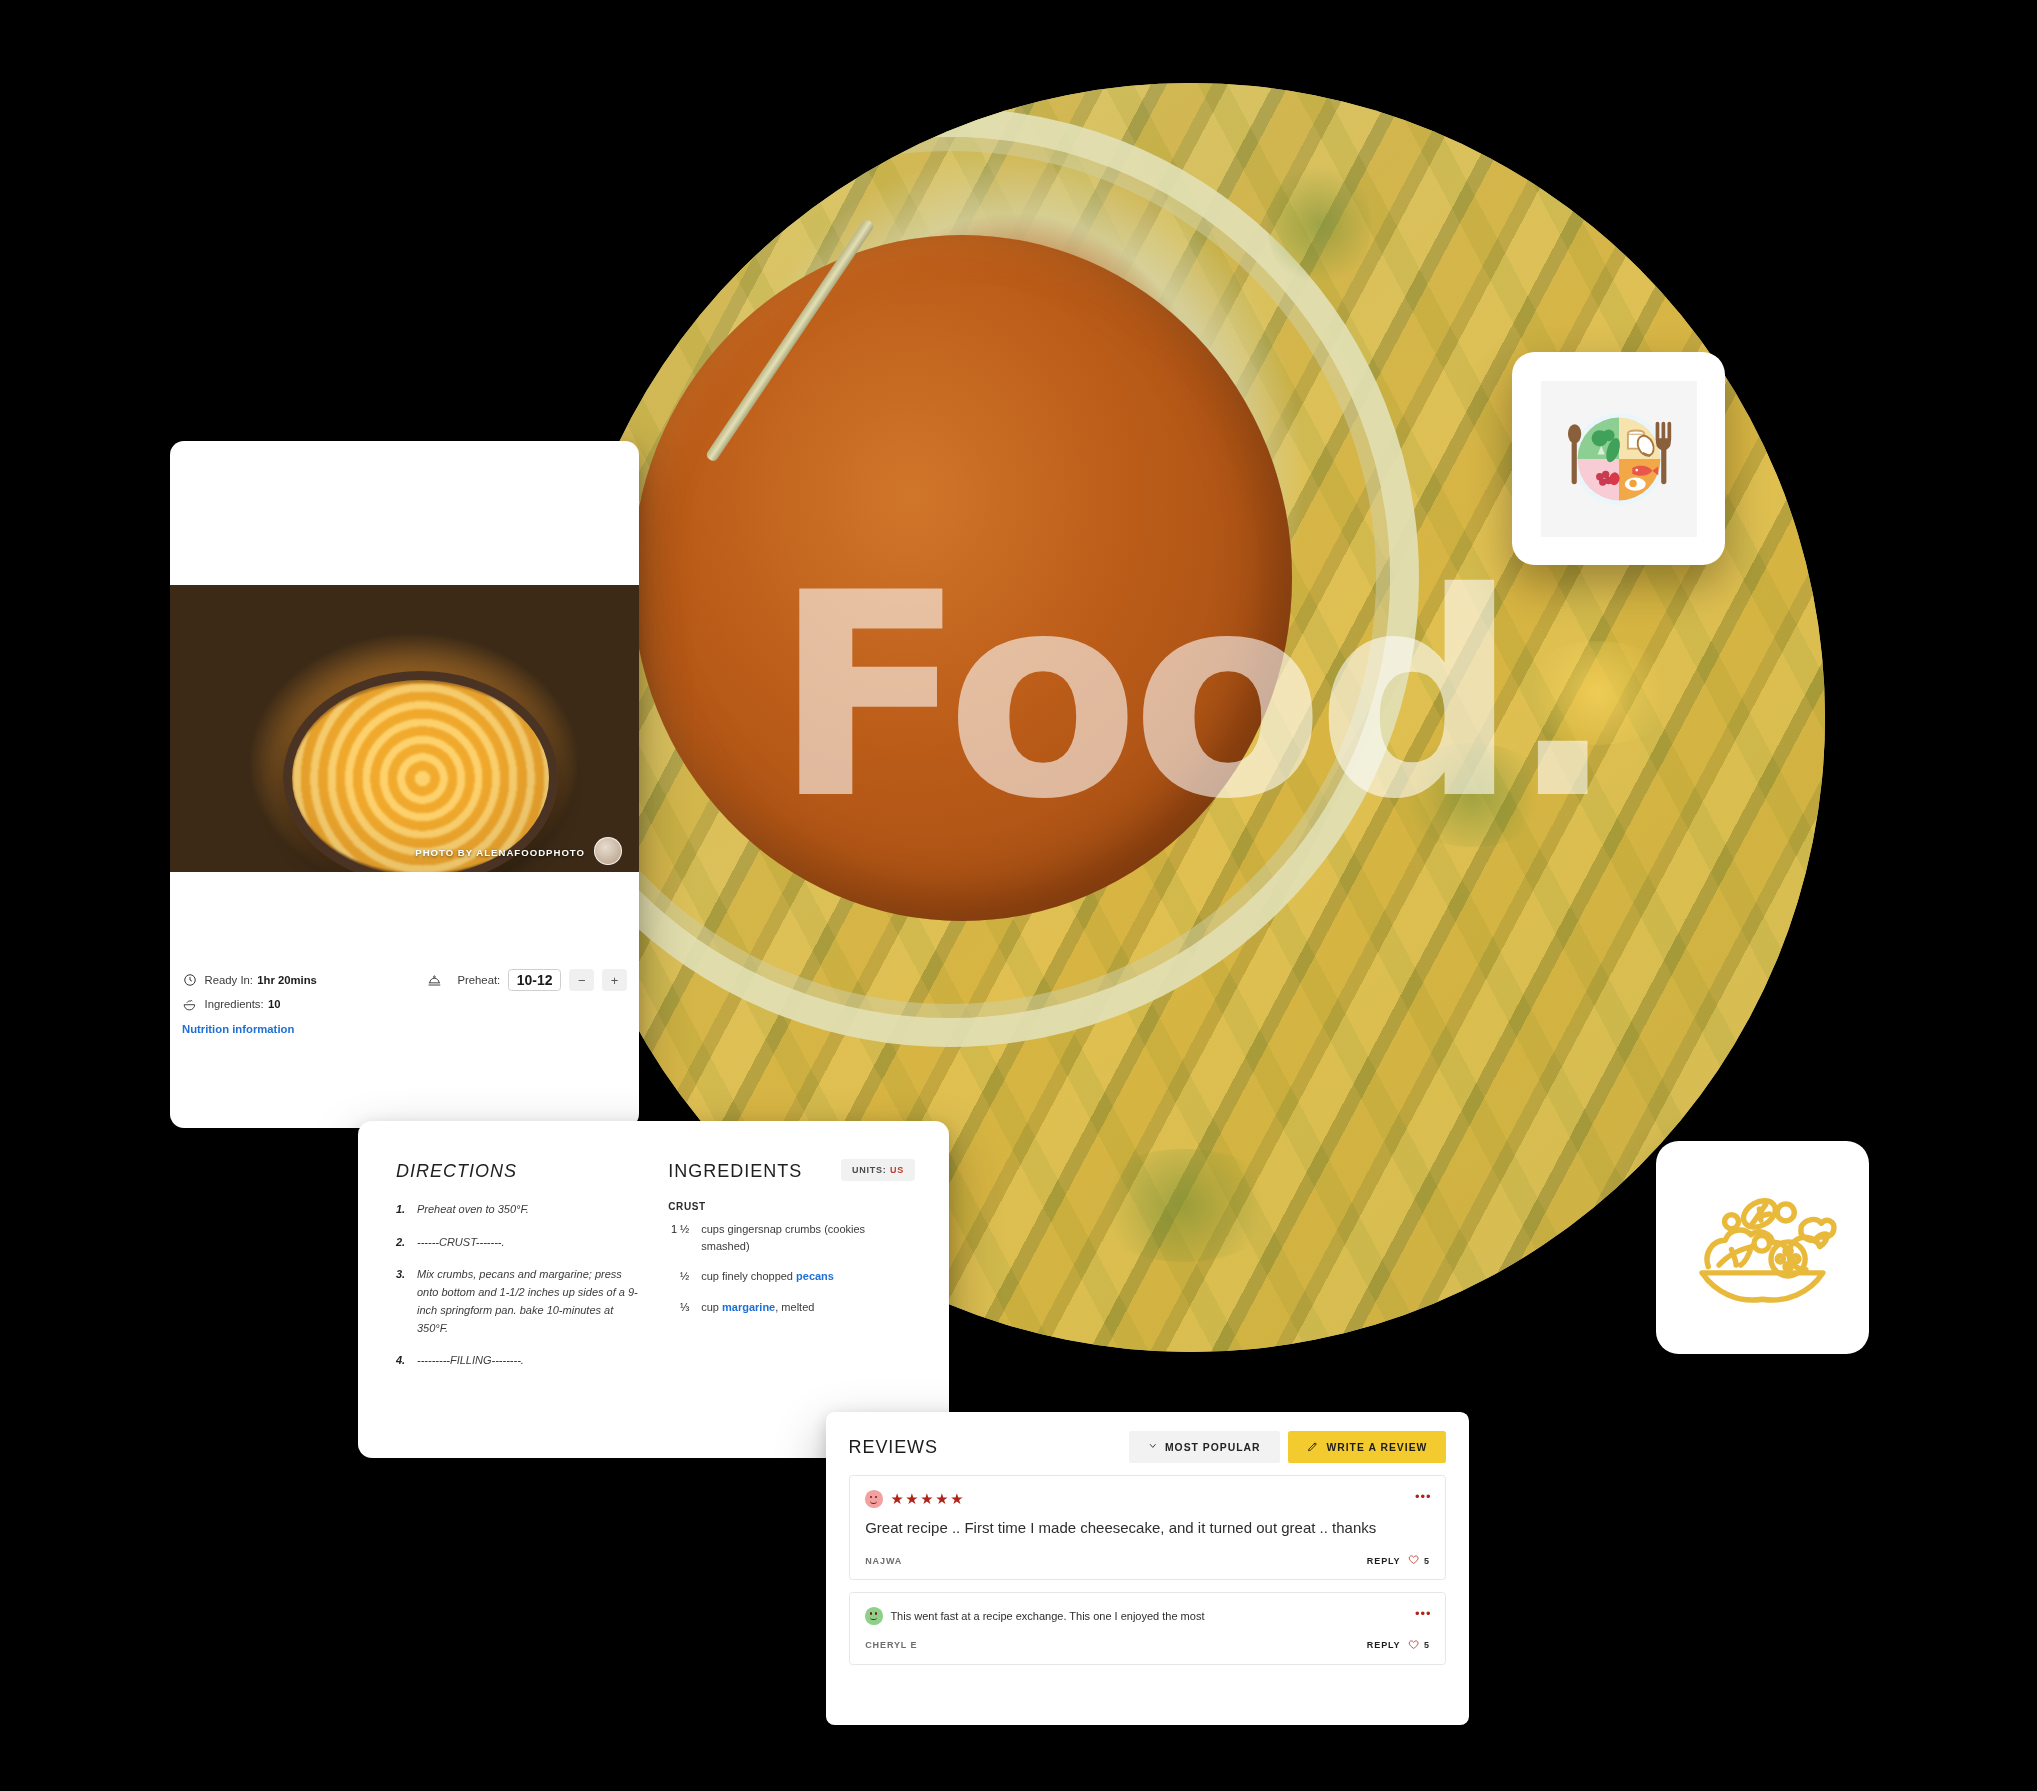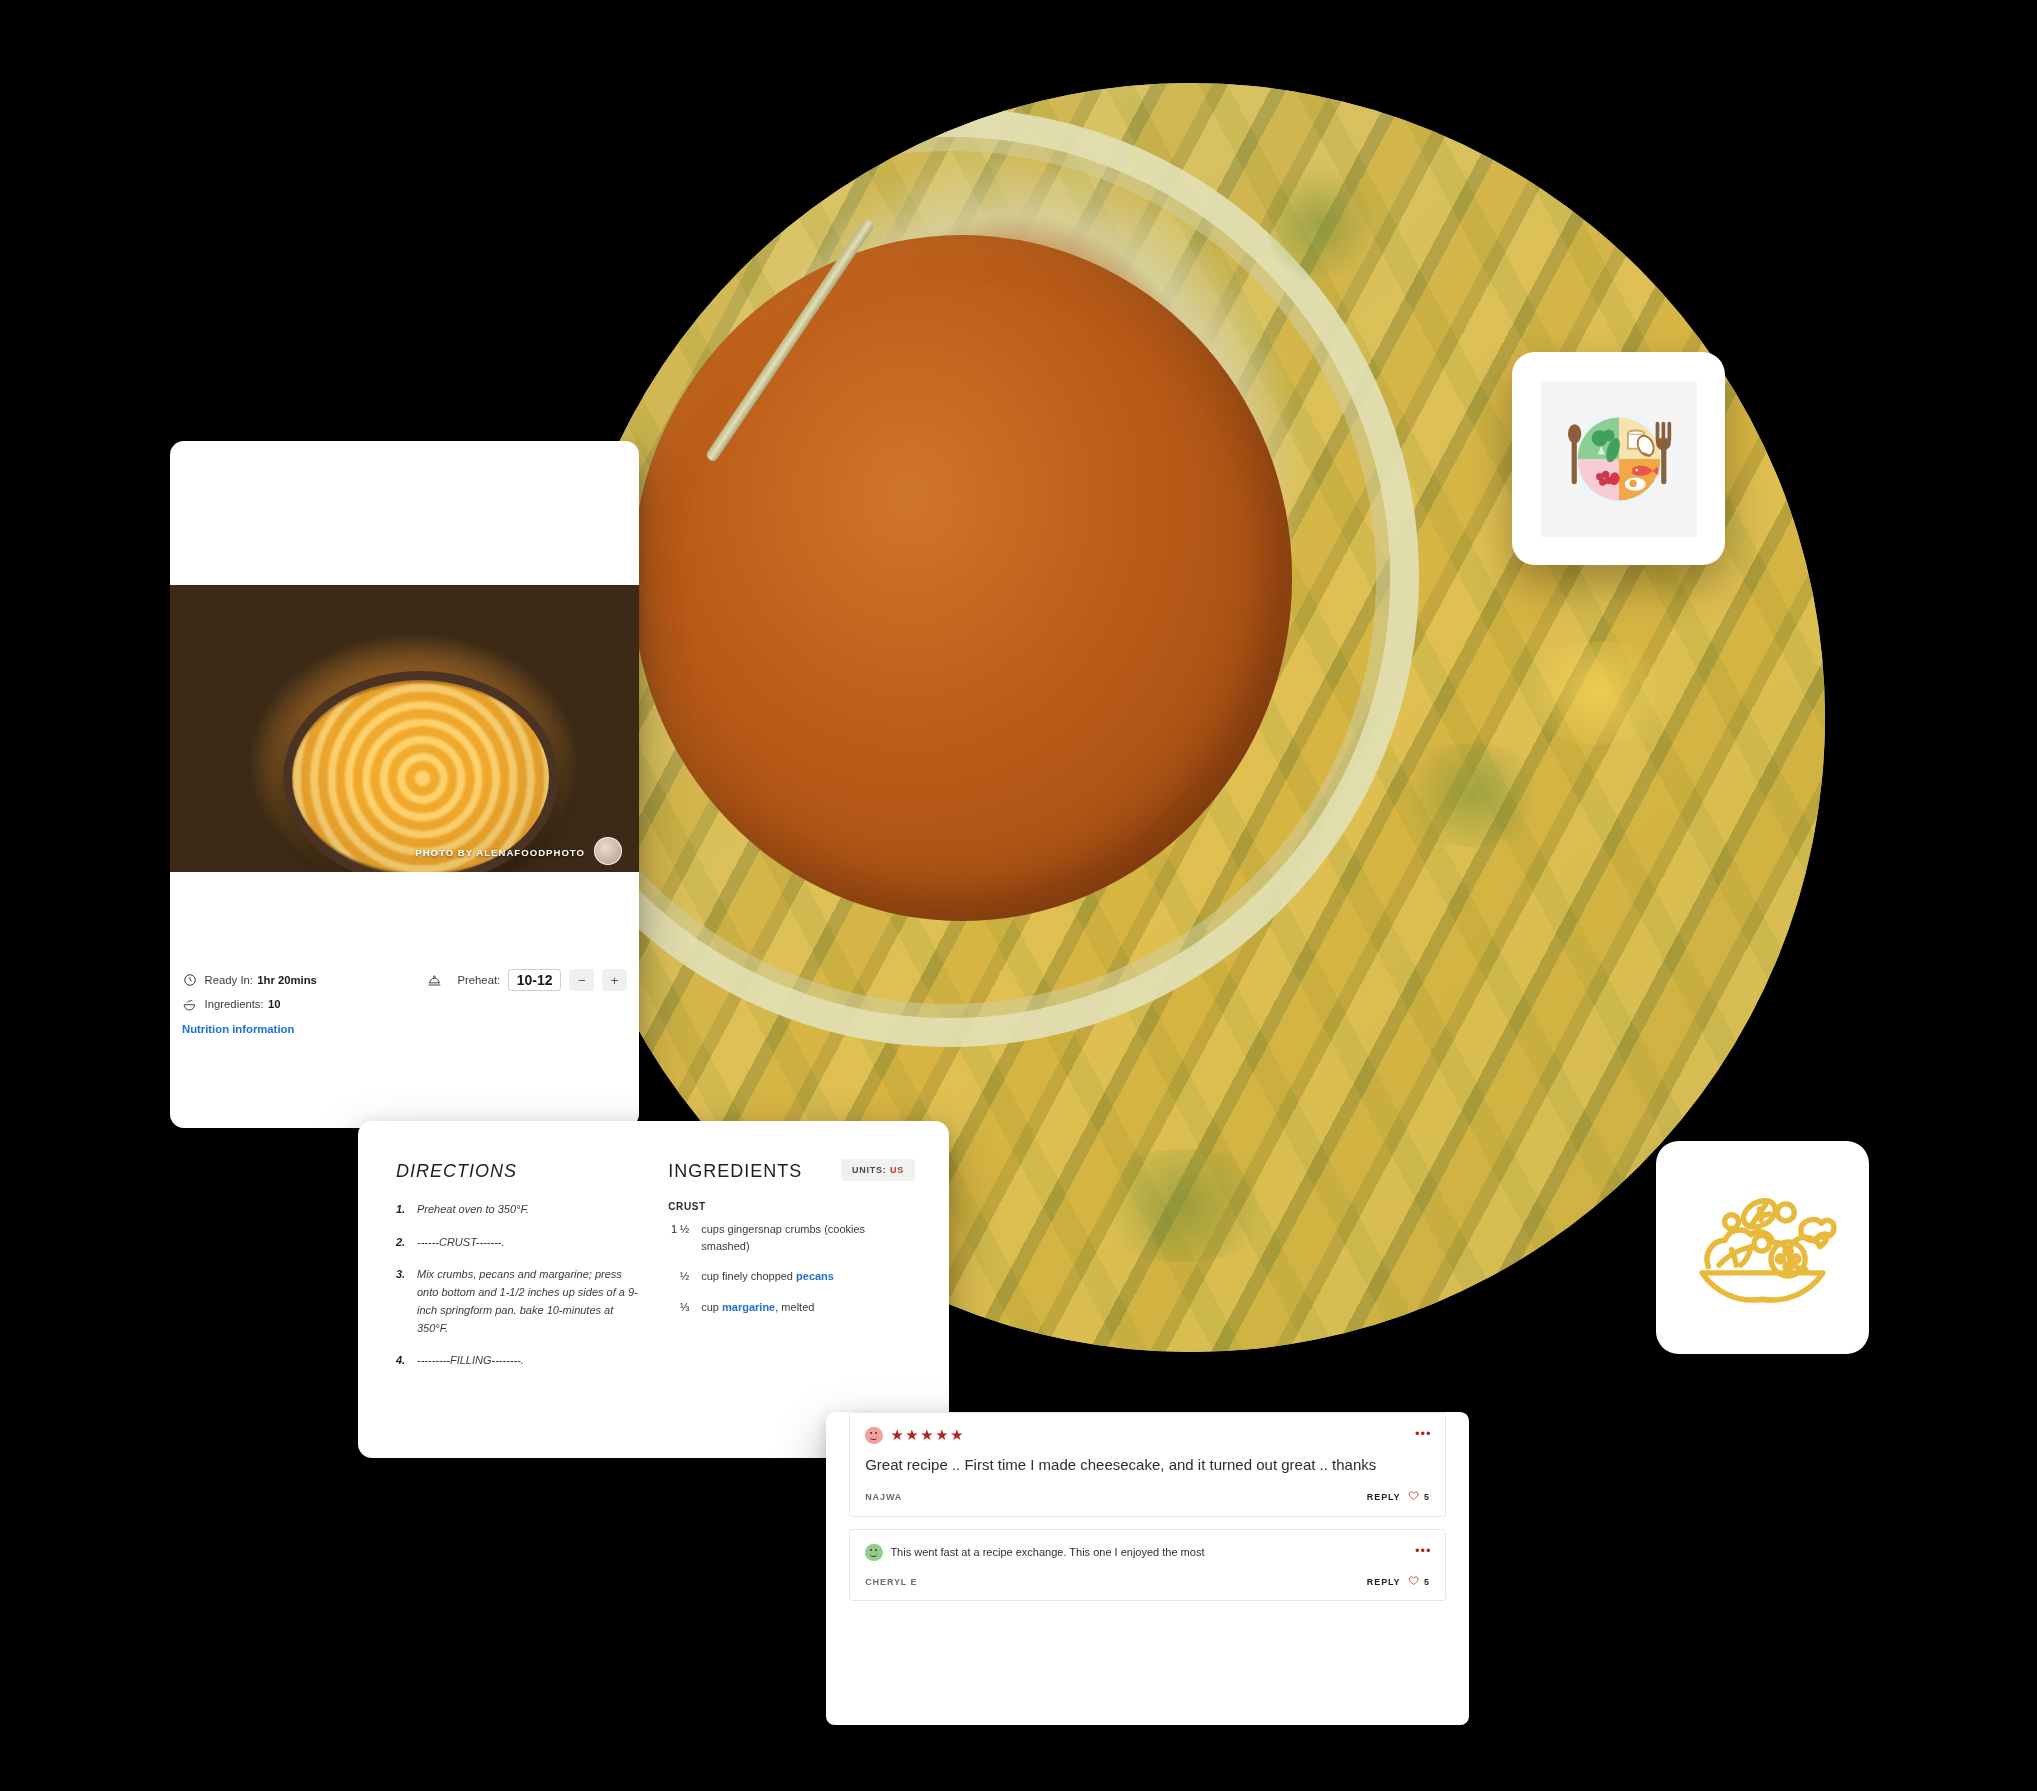--- a/index.html
+++ b/index.html
@@ -352,20 +352,21 @@
 <div class="hero-circle">
   <div class="hero-photo"></div>
   <div class="bowl-rim"></div>
   <div class="bowl-inner"></div>
   <div class="spoon"></div>
   <div class="spoon-head"></div>
   <div class="greens-a"></div>
   <div class="greens-b"></div>
   <div class="greens-c"></div>
   <div class="crumb-hi"></div>
+  <div class="hero-watermark">Food.</div>
 </div>
 
 <div class="card" id="recipe-card">
 
   <div class="recipe-hero">
     <div class="rh-bg"></div>
     <div class="rh-swirl"></div>
     <div class="rh-pan"></div>
     <div class="photo-credit">PHOTO BY ALENAFOODPHOTO</div>
     <div class="credit-avatar"></div>
@@ -462,20 +463,42 @@
         <span class="ing-qty">⅓</span>
         <span class="ing-txt"><span>cup </span><a>margarine</a><span>, melted</span></span>
       </div>
     </div>
 
   </div>
 </div>
 
 <div class="card" id="reviews-card">
 
+  <div class="rev-head">
+    <div class="rev-title">REVIEWS</div>
+    <div class="rev-actions">
+      <button class="btn-sort">
+        <span>
+          <svg viewBox="0 0 24 24" width="9.6" height="9.6" fill="none" stroke="#232323" stroke-width="2.2">
+              <path d="M5 8l7 8 7-8"></path>
+            </svg>
+        </span>
+        <span>MOST POPULAR</span>
+      </button>
+      <button class="btn-write">
+        <span>
+          <svg viewBox="0 0 24 24" width="11.3" height="11.3" fill="none" stroke="#1d1d1d" stroke-width="1.9">
+              <path d="M3 20.5l4.2-1L20 6.8 17.2 4 4.4 16.8z"></path>
+              <path d="M15.5 5.8L18.2 8.5"></path>
+            </svg>
+        </span>
+        <span>WRITE A REVIEW</span>
+      </button>
+    </div>
+  </div>
 
   <div class="rev-item">
     <div class="dots">•••</div>
     <div class="rev-top">
       <span class="avatar pink">
           <i></i>
         </span>
       <span class="stars">
         <span>★</span>
         <span>★</span>

